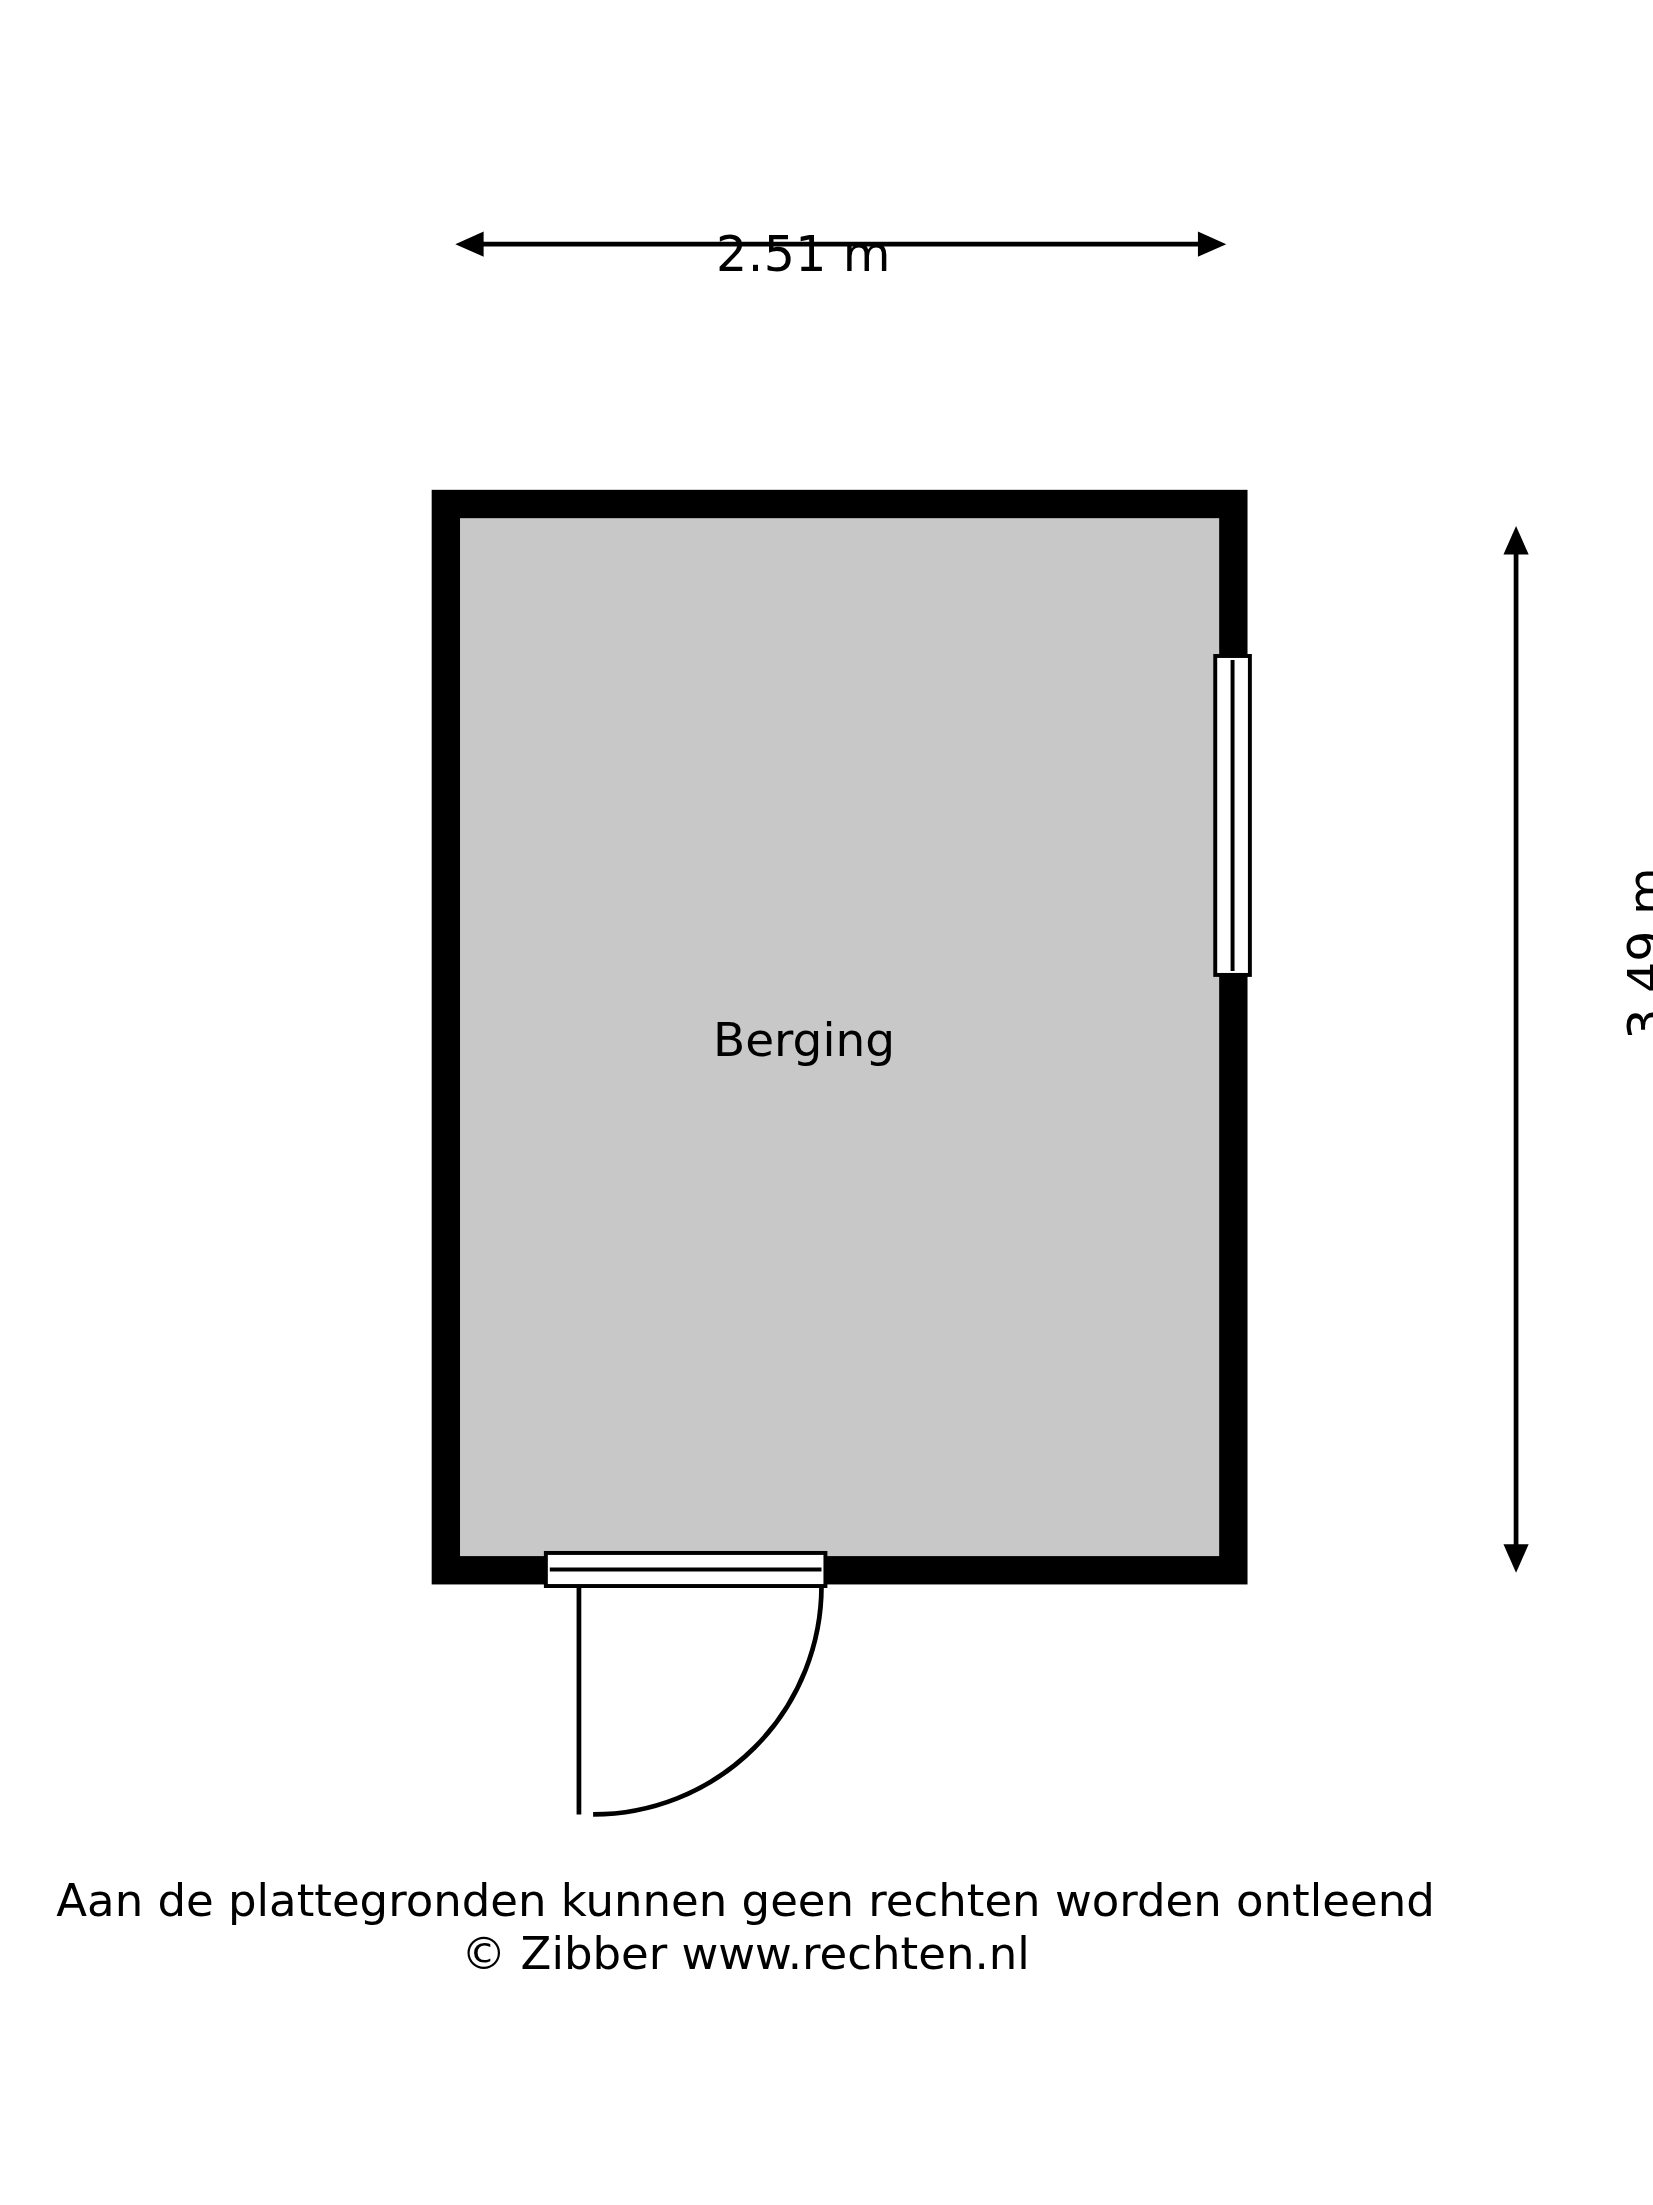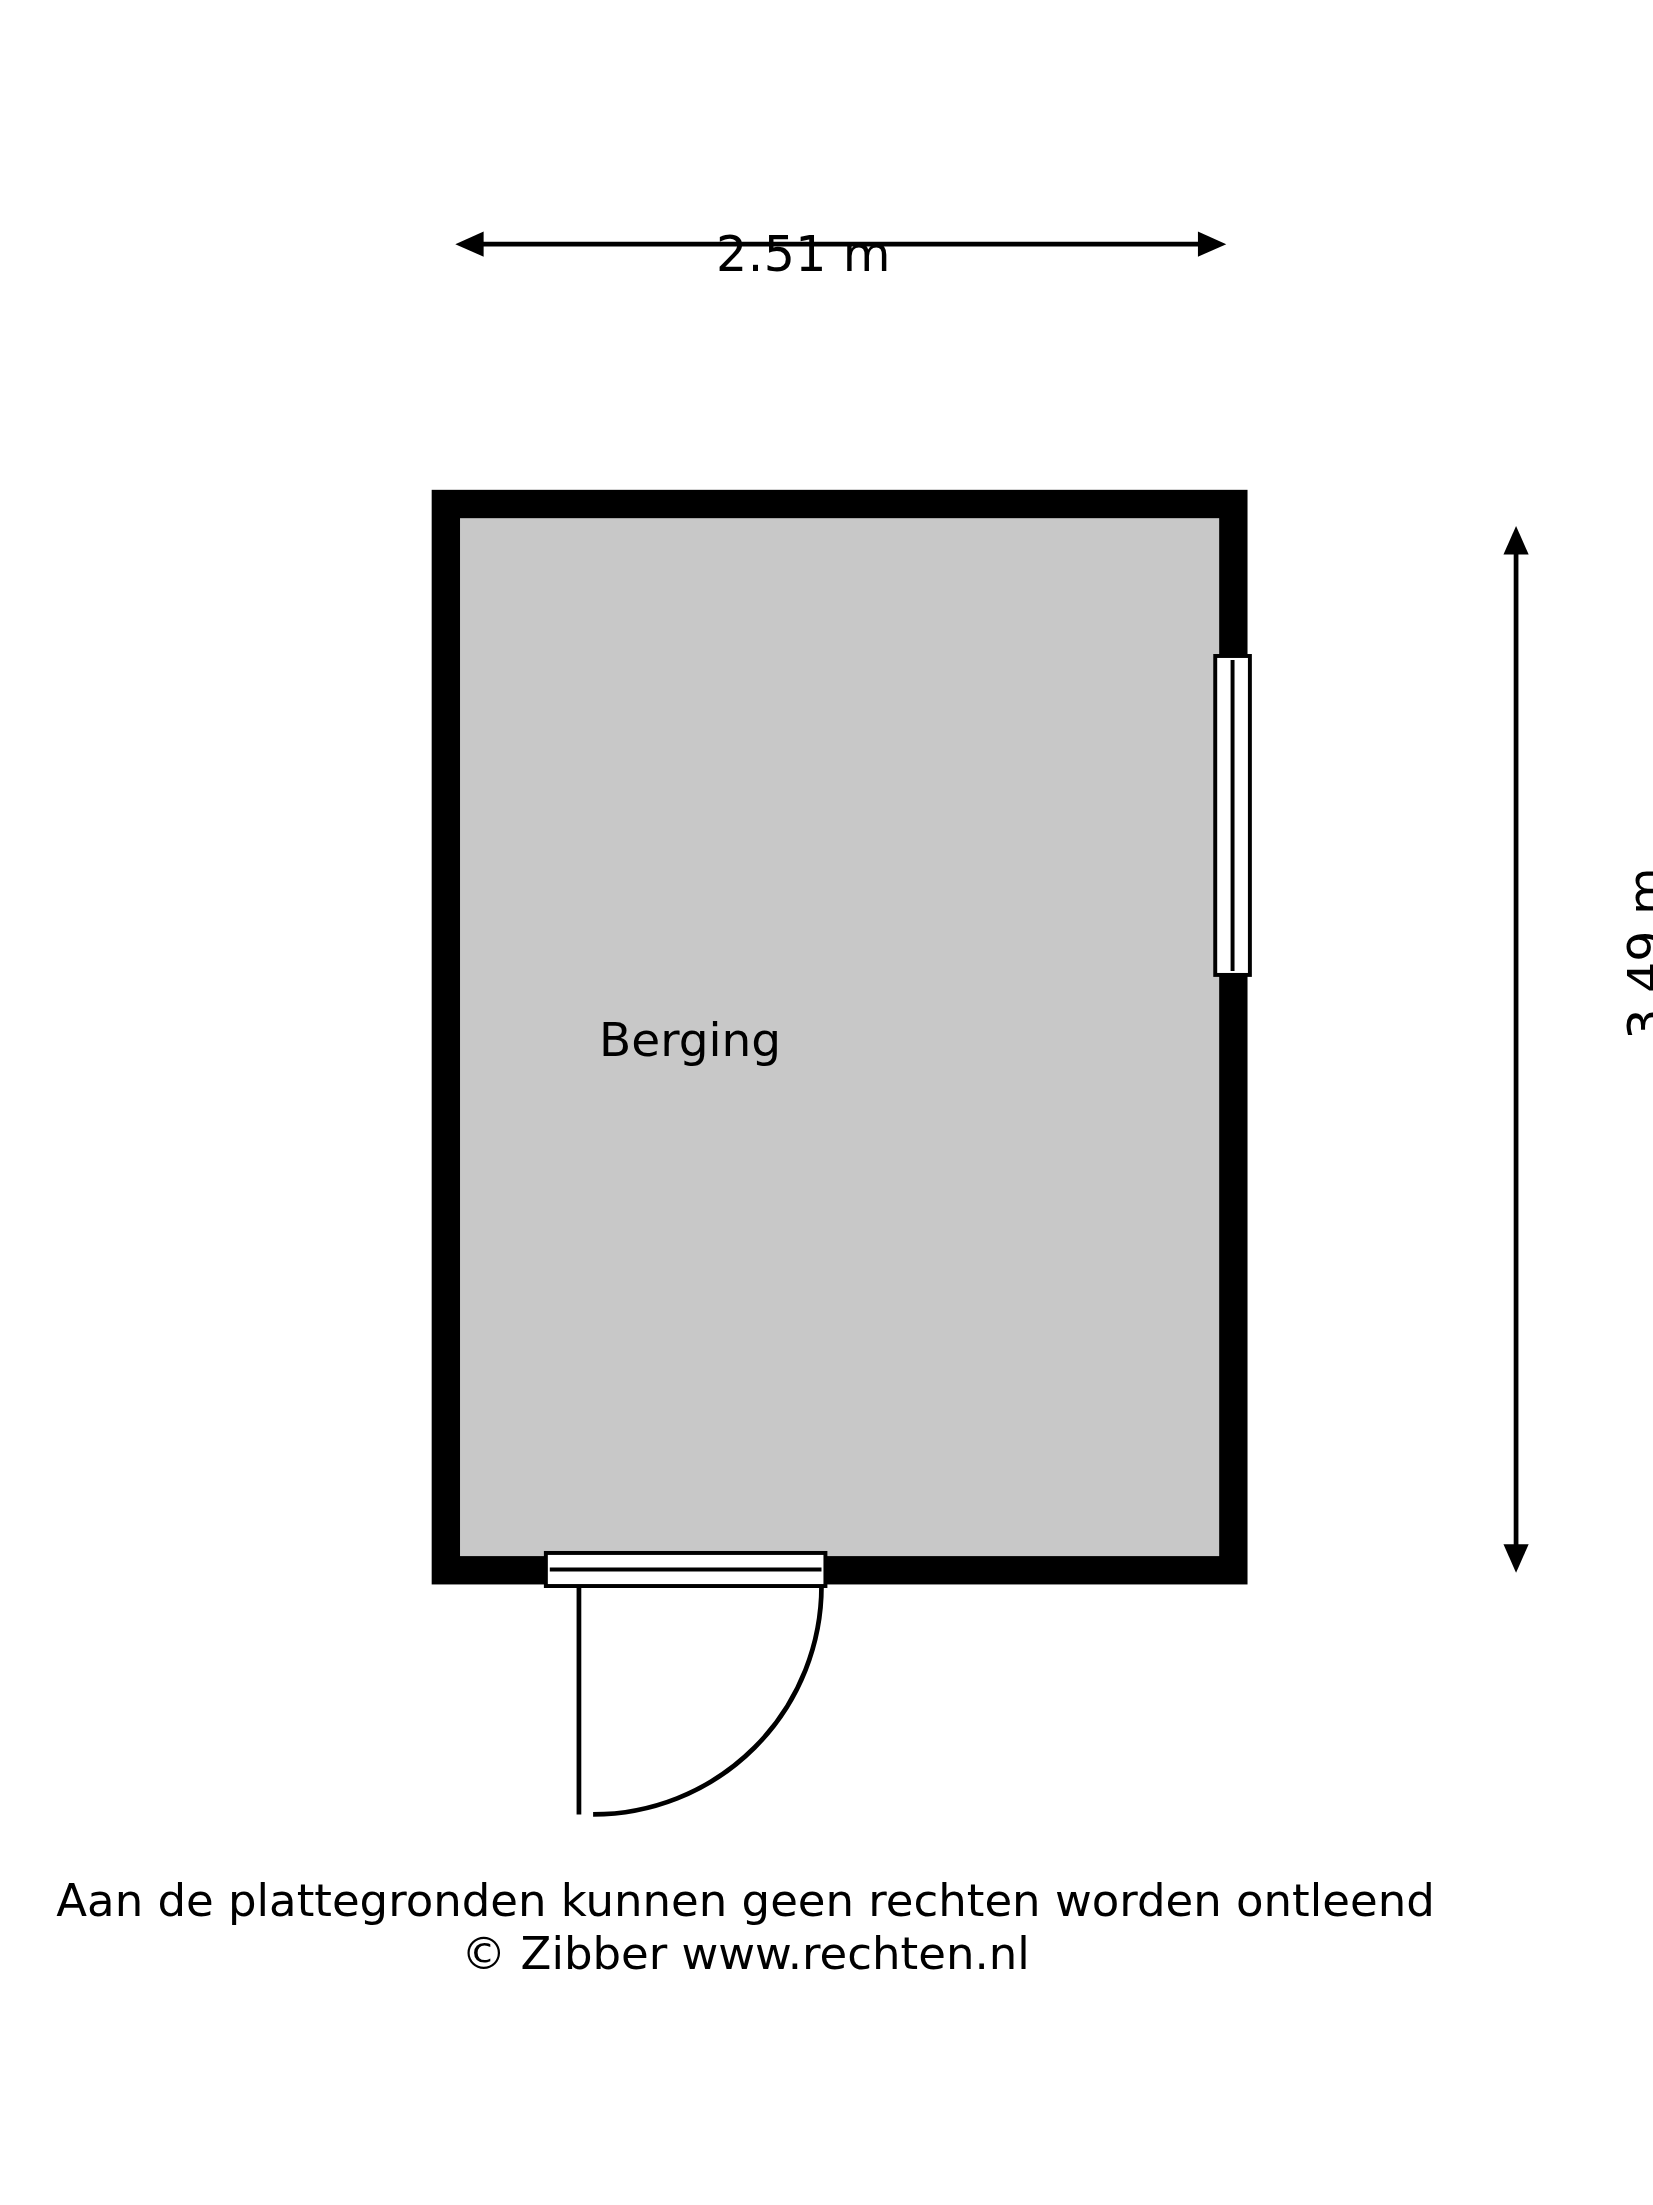--- a/index.html
+++ b/index.html
@@ -51,20 +51,21 @@
     transform: rotate(-90deg);
     transform-origin: 50% 50%;
   }
 
   
   .room-label {
     position: absolute;
     left: 599px;
     top: 1016px;
     width: 410px;
+    text-align: center;
     font-size: 47px;
     line-height: 1;
     white-space: nowrap;
   }
 
   
   .footer {
     position: absolute;
     left: 0;
     top: 1874px;

